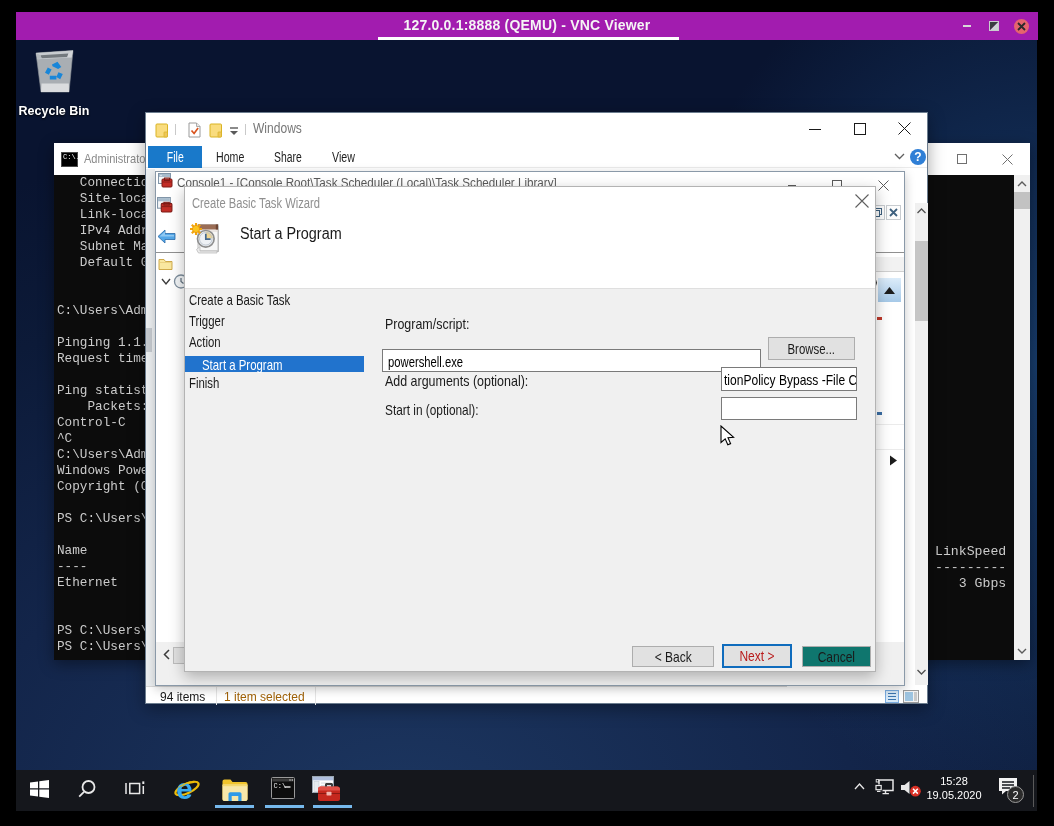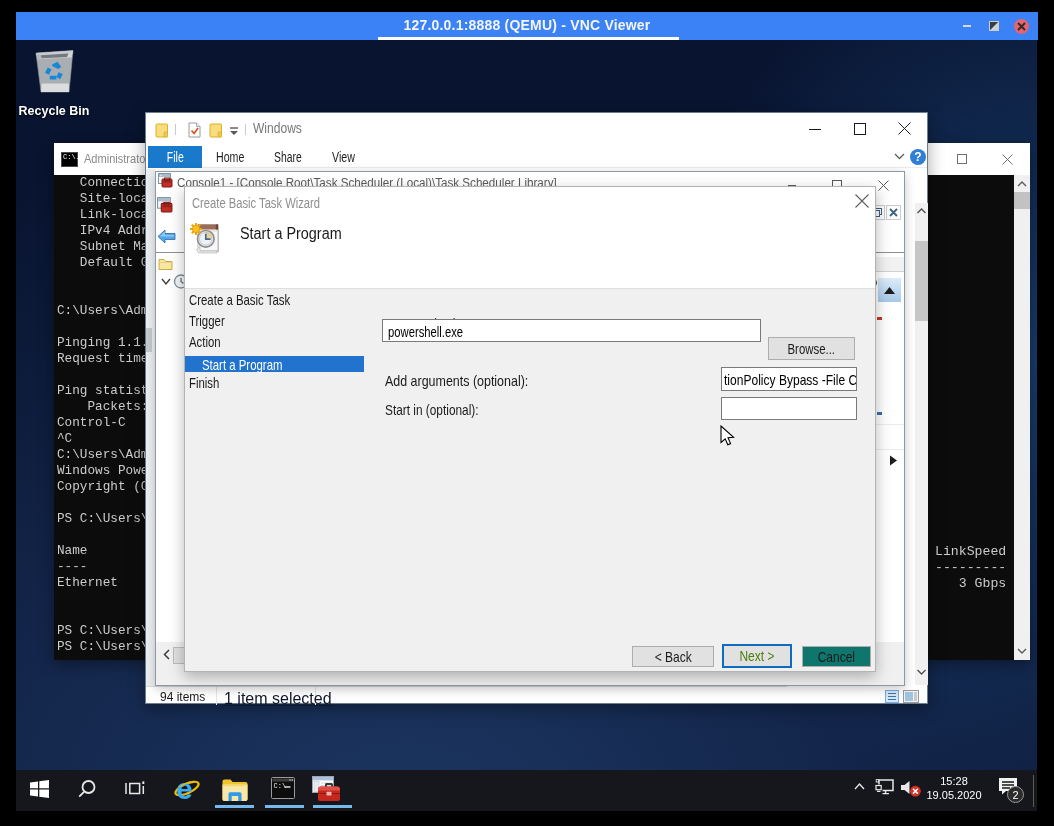--- a/index.html
+++ b/index.html
@@ -1,20 +1,20 @@
 <!DOCTYPE html>
 <html><head>
 <meta charset="utf-8">
 <style>
   * { margin:0; padding:0; box-sizing:border-box; }
   html,body { width:1054px; height:826px; background:#000; overflow:hidden; }
   body { font-family:"Liberation Sans", sans-serif; position:relative; }
   .abs { position:absolute; }
   
-  #vncbar { left:16px; top:12px; width:1022px; height:28px; background:#3b82f6; }
+  #vncbar { left:16px; top:12px; width:1022px; height:28px; background:#a21caf; }
   #vnctitle { width:100%; text-align:center; top:5px; color:#f5f5f5; font-size:14px; font-weight:bold; letter-spacing:0.2px; }
   #vncunderline { left:362px; top:25px; width:301px; height:3px; background:#fdfdfd; }
   
   #desktop { left:16px; top:40px; width:1021px; height:771px; overflow:hidden;
      background:radial-gradient(ellipse 520px 620px at 100% 42%, rgba(24,62,110,0.95) 0%, rgba(24,62,110,0) 72%), radial-gradient(ellipse 1000px 680px at 38% 100%, #1c3660 0%, #13254a 45%, #0c1a38 78%, #091430 100%); }
   
   .win { position:absolute; }
   
   #cmd { left:38px; top:103px; width:976px; height:517px; background:#0c0c0c; box-shadow:0 4px 14px rgba(0,0,0,0.4); }
   #cmdtitle { left:0; top:0; width:100%; height:32px; background:#ffffff; }
@@ -179,21 +179,21 @@
       <div class="abs" style="left:0px; top:38px; width:13px; height:80px; background:#c6c6c6;"></div>
       <svg class="abs" style="left:2px; top:466px;" width="9" height="6">
           <path d="M0.5 1 L4.5 5 L8.5 1" stroke="#505050" stroke-width="1.3" fill="none"></path>
         </svg>
     </div>
 
     <div class="abs" style="left:0px; top:573px; width:641px; height:17px; background:#ffffff; border-top:1px solid #d9d9d9;">
       <div class="abs" style="left:14px; top:3px; color:#1a1a1a; font-size:12px;">94 items</div>
       <div class="abs" style="left:70px; top:0px; width:1px; height:18px; background:#e5e5e5;"></div>
         <div class="abs" style="left:169px; top:0px; width:1px; height:18px; background:#e5e5e5;"></div>
-      <div class="abs" style="left:78px; top:3px; color:#0f172a; font-size:16px;text-decoration:underline;">1 item selected</div>
+      <div class="abs" style="left:78px; top:3px; color:#a16207; font-size:12px;">1 item selected</div>
       <svg class="abs" style="left:739px; top:3px;" width="14" height="13">
           <rect x="0.5" y="0.5" width="13" height="12" fill="#d6e8f7" stroke="#7aace0"></rect>
           <g stroke="#3c76b0" stroke-width="1">
             <path d="M3 3.5 h8 M3 6.5 h8 M3 9.5 h8"></path>
           </g>
         </svg>
       <svg class="abs" style="left:757px; top:3px;" width="16" height="13">
           <rect x="0.5" y="0.5" width="15" height="12" fill="#f2f2f2" stroke="#9a9a9a"></rect>
           <rect x="2" y="2" width="8" height="9" fill="#9ec4e0"></rect>
           <rect x="11" y="2" width="3" height="9" fill="#c9c9c9"></rect>
@@ -309,37 +309,37 @@
     <div class="abs" style="left:55px; top:38px; color:#1a1a1a; font-size:16px; transform:scaleX(0.90); transform-origin:0 0; white-space:nowrap;">Start a Program</div>
 
     <div class="abs" style="left:4px; top:104px; color:#1a1a1a; font-size:15px; transform:scaleX(0.76); transform-origin:0 0; white-space:nowrap;">Create a Basic Task</div>
     <div class="abs" style="left:4px; top:125px; color:#1a1a1a; font-size:15px; transform:scaleX(0.76); transform-origin:0 0; white-space:nowrap;">Trigger</div>
     <div class="abs" style="left:4px; top:146px; color:#1a1a1a; font-size:15px; transform:scaleX(0.76); transform-origin:0 0; white-space:nowrap;">Action</div>
     <div class="abs" style="left:0px; top:169px; width:179px; height:16px; background:#2173cd;"></div>
     <div class="abs" style="left:17px; top:169px; color:#ffffff; font-size:15px; transform:scaleX(0.76); transform-origin:0 0; white-space:nowrap;">Start a Program</div>
     <div class="abs" style="left:4px; top:187px; color:#1a1a1a; font-size:15px; transform:scaleX(0.76); transform-origin:0 0; white-space:nowrap;">Finish</div>
 
     <div class="abs" style="left:200px; top:128px; color:#1a1a1a; font-size:15px; transform:scaleX(0.83); transform-origin:0 0; white-space:nowrap;">Program/script:</div>
-    <div class="abs" style="left:197px; top:132px; width:379px; height:23px; background:#ffffff; border:1px solid #7a7a7a;">
+    <div class="abs" style="left:197px; top:162px; width:379px; height:23px; background:#ffffff; border:1px solid #7a7a7a;">
       <div class="abs" style="left:5px; top:3px; color:#000; font-size:15px; transform:scaleX(0.75); transform-origin:0 0; white-space:nowrap;">powershell.exe</div>
     </div>
     <div class="abs" style="left:583px; top:150px; width:87px; height:23px; background:#e1e1e1; border:1px solid #adadad; color:#1a1a1a; font-size:15px; text-align:center; line-height:21px;"><span style="display:inline-block; transform:scaleX(0.76);">Browse...</span></div>
     <div class="abs" style="left:200px; top:185px; color:#1a1a1a; font-size:15px; transform:scaleX(0.83); transform-origin:0 0; white-space:nowrap;">Add arguments (optional):</div>
     <div class="abs" style="left:536px; top:180px; width:136px; height:24px; background:#ffffff; border:1px solid #7a7a7a; overflow:hidden;">
       <div class="abs" style="left:2px; top:3px; color:#000; font-size:15px; white-space:nowrap; transform:scaleX(0.803); transform-origin:0 0;">tionPolicy Bypass -File C</div>
     </div>
     <div class="abs" style="left:200px; top:214px; color:#1a1a1a; font-size:15px; transform:scaleX(0.79); transform-origin:0 0; white-space:nowrap;">Start in (optional):</div>
     <div class="abs" style="left:536px; top:210px; width:136px; height:23px; background:#ffffff; border:1px solid #7a7a7a;"></div>
 
     <svg class="abs" style="left:535px; top:238px;" width="17" height="24" viewBox="0 0 17 24">
       <path d="M1 1 L1 17.5 L5.2 13.8 L7.8 19.8 L10.6 18.6 L8 12.8 L13.6 12.4 Z" fill="#ffffff" stroke="#000000" stroke-width="1.1"></path>
     </svg>
 
     <div class="abs" style="left:447px; top:459px; width:82px; height:21px; background:#e1e1e1; border:1px solid #adadad; color:#1a1a1a; font-size:15px; text-align:center; line-height:19px;"><span style="display:inline-block; transform:scaleX(0.8);">&lt; Back</span></div>
-    <div class="abs" style="left:537px; top:457px; width:70px; height:24px; background:#e1e1e1; border:2px solid #0f6cbd; color:#4d7c0f; font-size:15px; text-align:center; line-height:20px;"><span style="display:inline-block; transform:scaleX(0.8);">Next &gt;</span></div>
+    <div class="abs" style="left:537px; top:457px; width:70px; height:24px; background:#e1e1e1; border:2px solid #0f6cbd; color:#b91c1c; font-size:15px; text-align:center; line-height:20px;"><span style="display:inline-block; transform:scaleX(0.8);">Next &gt;</span></div>
     <div class="abs" style="left:617px; top:459px; width:69px; height:21px; background:#0f766e; border:1px solid #adadad; color:#1a1a1a; font-size:15px; text-align:center; line-height:19px;text-decoration:underline;"><span style="display:inline-block; transform:scaleX(0.8);">Cancel</span></div>
   </div>
 
   <div class="abs" id="taskbar">
 
     <svg class="abs" style="left:14px; top:10px;" width="19" height="18" viewBox="0 0 19 18">
       <g fill="#ffffff">
         <path d="M0 2.6 L8 1.4 L8 8.3 L0 8.3 Z"></path>
         <path d="M9.3 1.2 L19 0 L19 8.3 L9.3 8.3 Z"></path>
         <path d="M0 9.6 L8 9.6 L8 16.5 L0 15.4 Z"></path>

